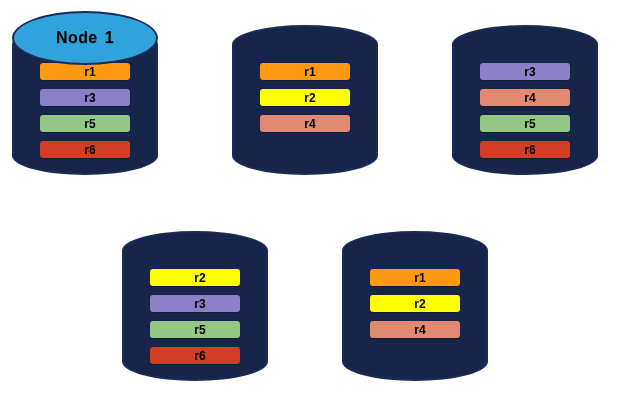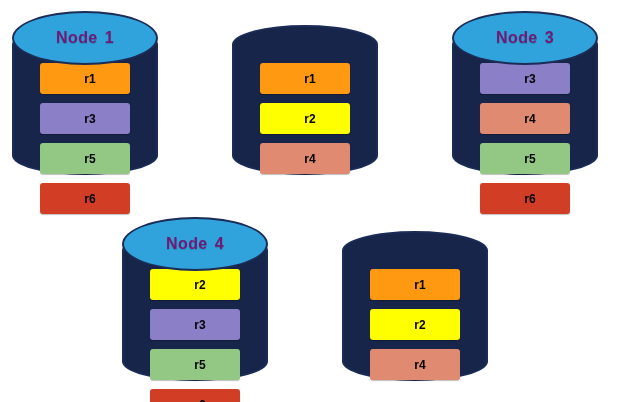--- a/index.html
+++ b/index.html
@@ -44,21 +44,21 @@
     height: 54px;
     background: #31a3dc;
     border: 2px solid #1b2c57;
     box-sizing: border-box;
     border-radius: 50%;
     display: flex;
     align-items: center;
     justify-content: center;
   }
   .node-label {
-    color: #701a75;
+    color: #000000;
     font-size: 16px;
     font-weight: bold;
     letter-spacing: 0.4px;
     white-space: nowrap;
     text-shadow: 0 1px 1px rgba(0,0,0,0.18);
   }
   .node-label .num {
     margin-left: 7px;
   }
 
@@ -66,21 +66,21 @@
   .records {
     position: absolute;
     left: 28px;
     top: 58px;
     width: 90px;
     display: flex;
     flex-direction: column;
     gap: 9px;
   }
   .record {
-    height: 31px;
+    height: 17px;
     border-radius: 3px;
     display: flex;
     align-items: center;
     justify-content: center;
     font-size: 12px;
     font-weight: bold;
     color: #000000;
     line-height: 1;
     box-shadow: 0 1px 1px rgba(0,0,0,0.25);
     padding-left: 10px;
@@ -111,34 +111,28 @@
       </div>
     </div>
     <div class="node" style="left: 452px; top: 5px;">
       <div class="cyl-body"></div>
       <div class="records">
         <div class="record" style="background: rgb(139, 127, 200);">r3</div>
         <div class="record" style="background: rgb(224, 138, 114);">r4</div>
         <div class="record" style="background: rgb(146, 200, 132);">r5</div>
         <div class="record" style="background: rgb(210, 62, 37);">r6</div>
       </div>
-      <div class="cyl-top">
-        <div class="node-label"><span>Node</span><span class="num">3</span></div>
-      </div>
     </div>
     <div class="node" style="left: 122px; top: 211px;">
       <div class="cyl-body"></div>
       <div class="records">
         <div class="record" style="background: rgb(255, 255, 0);">r2</div>
         <div class="record" style="background: rgb(139, 127, 200);">r3</div>
         <div class="record" style="background: rgb(146, 200, 132);">r5</div>
         <div class="record" style="background: rgb(210, 62, 37);">r6</div>
-      </div>
-      <div class="cyl-top">
-        <div class="node-label"><span>Node</span><span class="num">4</span></div>
       </div>
     </div>
     <div class="node" style="left: 342px; top: 211px;">
       <div class="cyl-body"></div>
       <div class="records">
         <div class="record" style="background: rgb(255, 153, 17);">r1</div>
         <div class="record" style="background: rgb(255, 255, 0);">r2</div>
         <div class="record" style="background: rgb(224, 138, 114);">r4</div>
       </div>
     </div>

